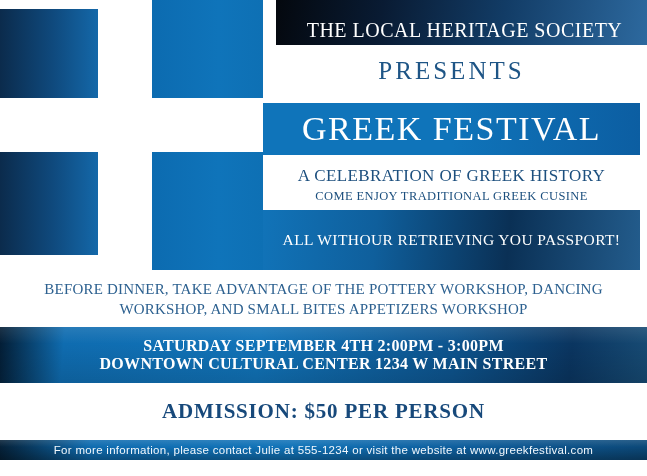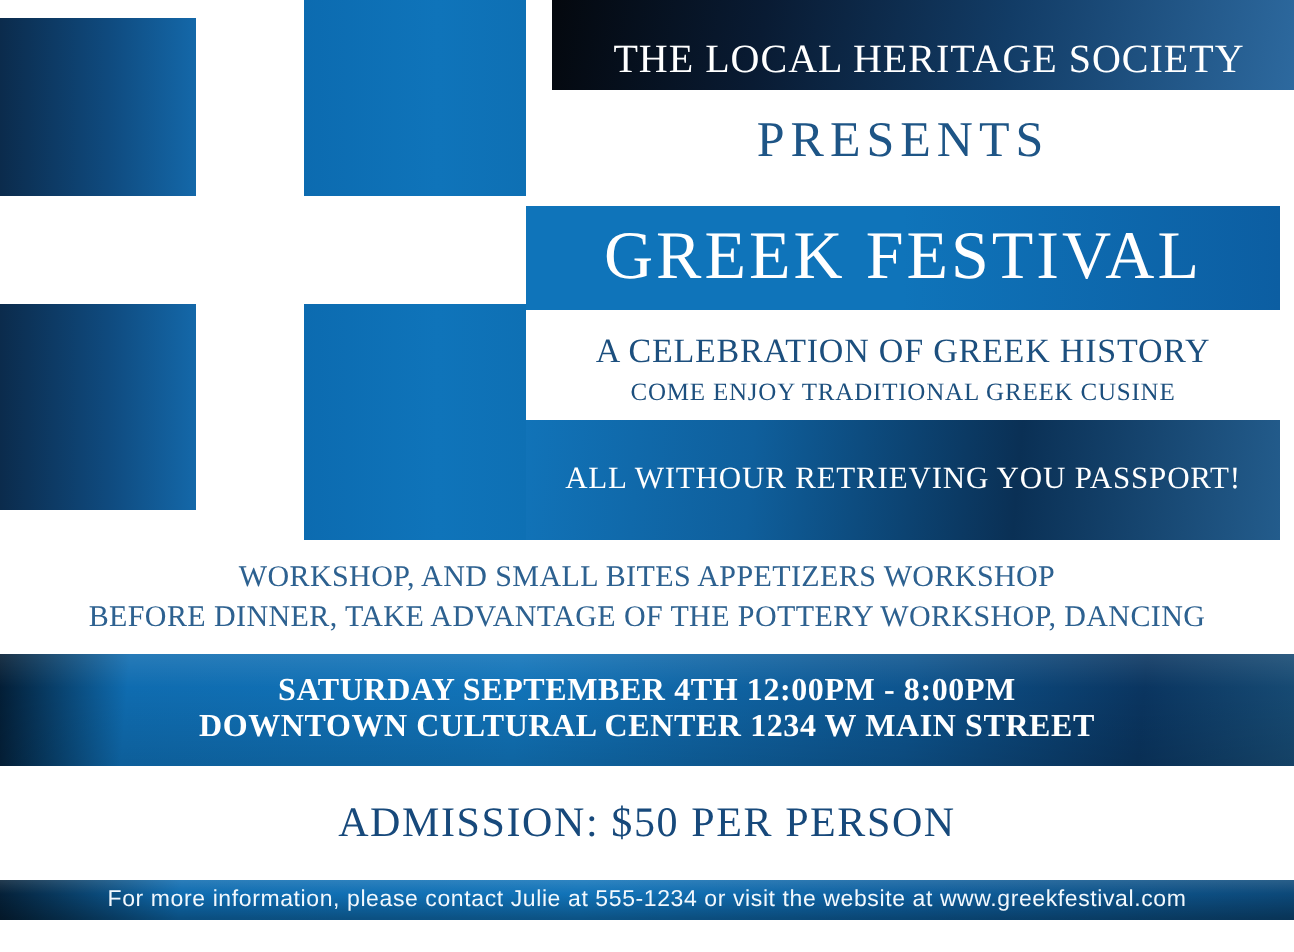--- a/index.html
+++ b/index.html
@@ -36,21 +36,21 @@
   
   .fband{position:absolute;left:0;width:647px;display:flex;flex-direction:column;
          align-items:center;justify-content:center;text-align:center;}
   .section-dinner{top:270px;height:57px;background:#ffffff;}
   .dinner-line{color:#2d6190;font-size:15px;line-height:20px;letter-spacing:.2px;white-space:nowrap;}
   .band-event{top:327px;height:56px;
     background:linear-gradient(180deg,rgba(255,255,255,.10),rgba(0,0,0,0) 30%,rgba(0,0,0,.12) 96%),
                linear-gradient(95deg,#031c33 0%,#0f6cb0 10%,#1173b8 40%,#0d548e 70%,#0a3560 88%,#174b74 100%);}
   .event-line{color:#ffffff;font-size:16px;font-weight:bold;line-height:18px;letter-spacing:.3px;white-space:nowrap;}
   .section-admission{top:383px;height:57px;background:#ffffff;}
-  .admission{color:#17497b;font-size:21px;font-weight:normal;letter-spacing:.8px;white-space:nowrap;}
+  .admission{color:#17497b;font-size:21px;font-weight:bold;letter-spacing:.8px;white-space:nowrap;}
   .band-footer{top:440px;height:20px;
     background:linear-gradient(180deg,rgba(255,255,255,.12),rgba(0,0,0,0) 35%,rgba(0,0,0,.28) 96%),
                linear-gradient(95deg,#052037 0%,#0f6cb0 14%,#1173b8 45%,#0e5f9e 70%,#0c4878 100%);}
   .footer-text{color:#f2f8fd;font-family:"Liberation Sans","DejaVu Sans",sans-serif;
     font-size:11.5px;letter-spacing:.3px;white-space:nowrap;}
 </style>
 </head>
 <body>
 
 <div class="stage">
@@ -77,26 +77,26 @@
   <div class="rband band-celebration">
     <span class="subtitle">A CELEBRATION OF GREEK HISTORY</span>
     <span class="tagline">COME ENJOY TRADITIONAL GREEK CUSINE</span>
   </div>
 
   <div class="rband band-passport">
     <span class="passport">ALL WITHOUR RETRIEVING YOU PASSPORT!</span>
   </div>
 
   <div class="fband section-dinner">
+    <span class="dinner-line">BEFORE DINNER, TAKE ADVANTAGE OF THE POTTERY WORKSHOP, DANCING</span>
     <span class="dinner-line">WORKSHOP, AND SMALL BITES APPETIZERS WORKSHOP</span>
-    <span class="dinner-line">BEFORE DINNER, TAKE ADVANTAGE OF THE POTTERY WORKSHOP, DANCING</span>
   </div>
 
   <div class="fband band-event">
-    <span class="event-line">SATURDAY SEPTEMBER 4TH 12:00PM - 8:00PM</span>
+    <span class="event-line">SATURDAY SEPTEMBER 4TH 2:00PM - 3:00PM</span>
     <span class="event-line">DOWNTOWN CULTURAL CENTER 1234 W MAIN STREET</span>
   </div>
 
   <div class="fband section-admission">
     <span class="admission">ADMISSION: $50 PER PERSON</span>
   </div>
 
   <div class="fband band-footer">
     <span class="footer-text">For more information, please contact Julie at 555-1234 or visit the website at www.greekfestival.com</span>
   </div>

